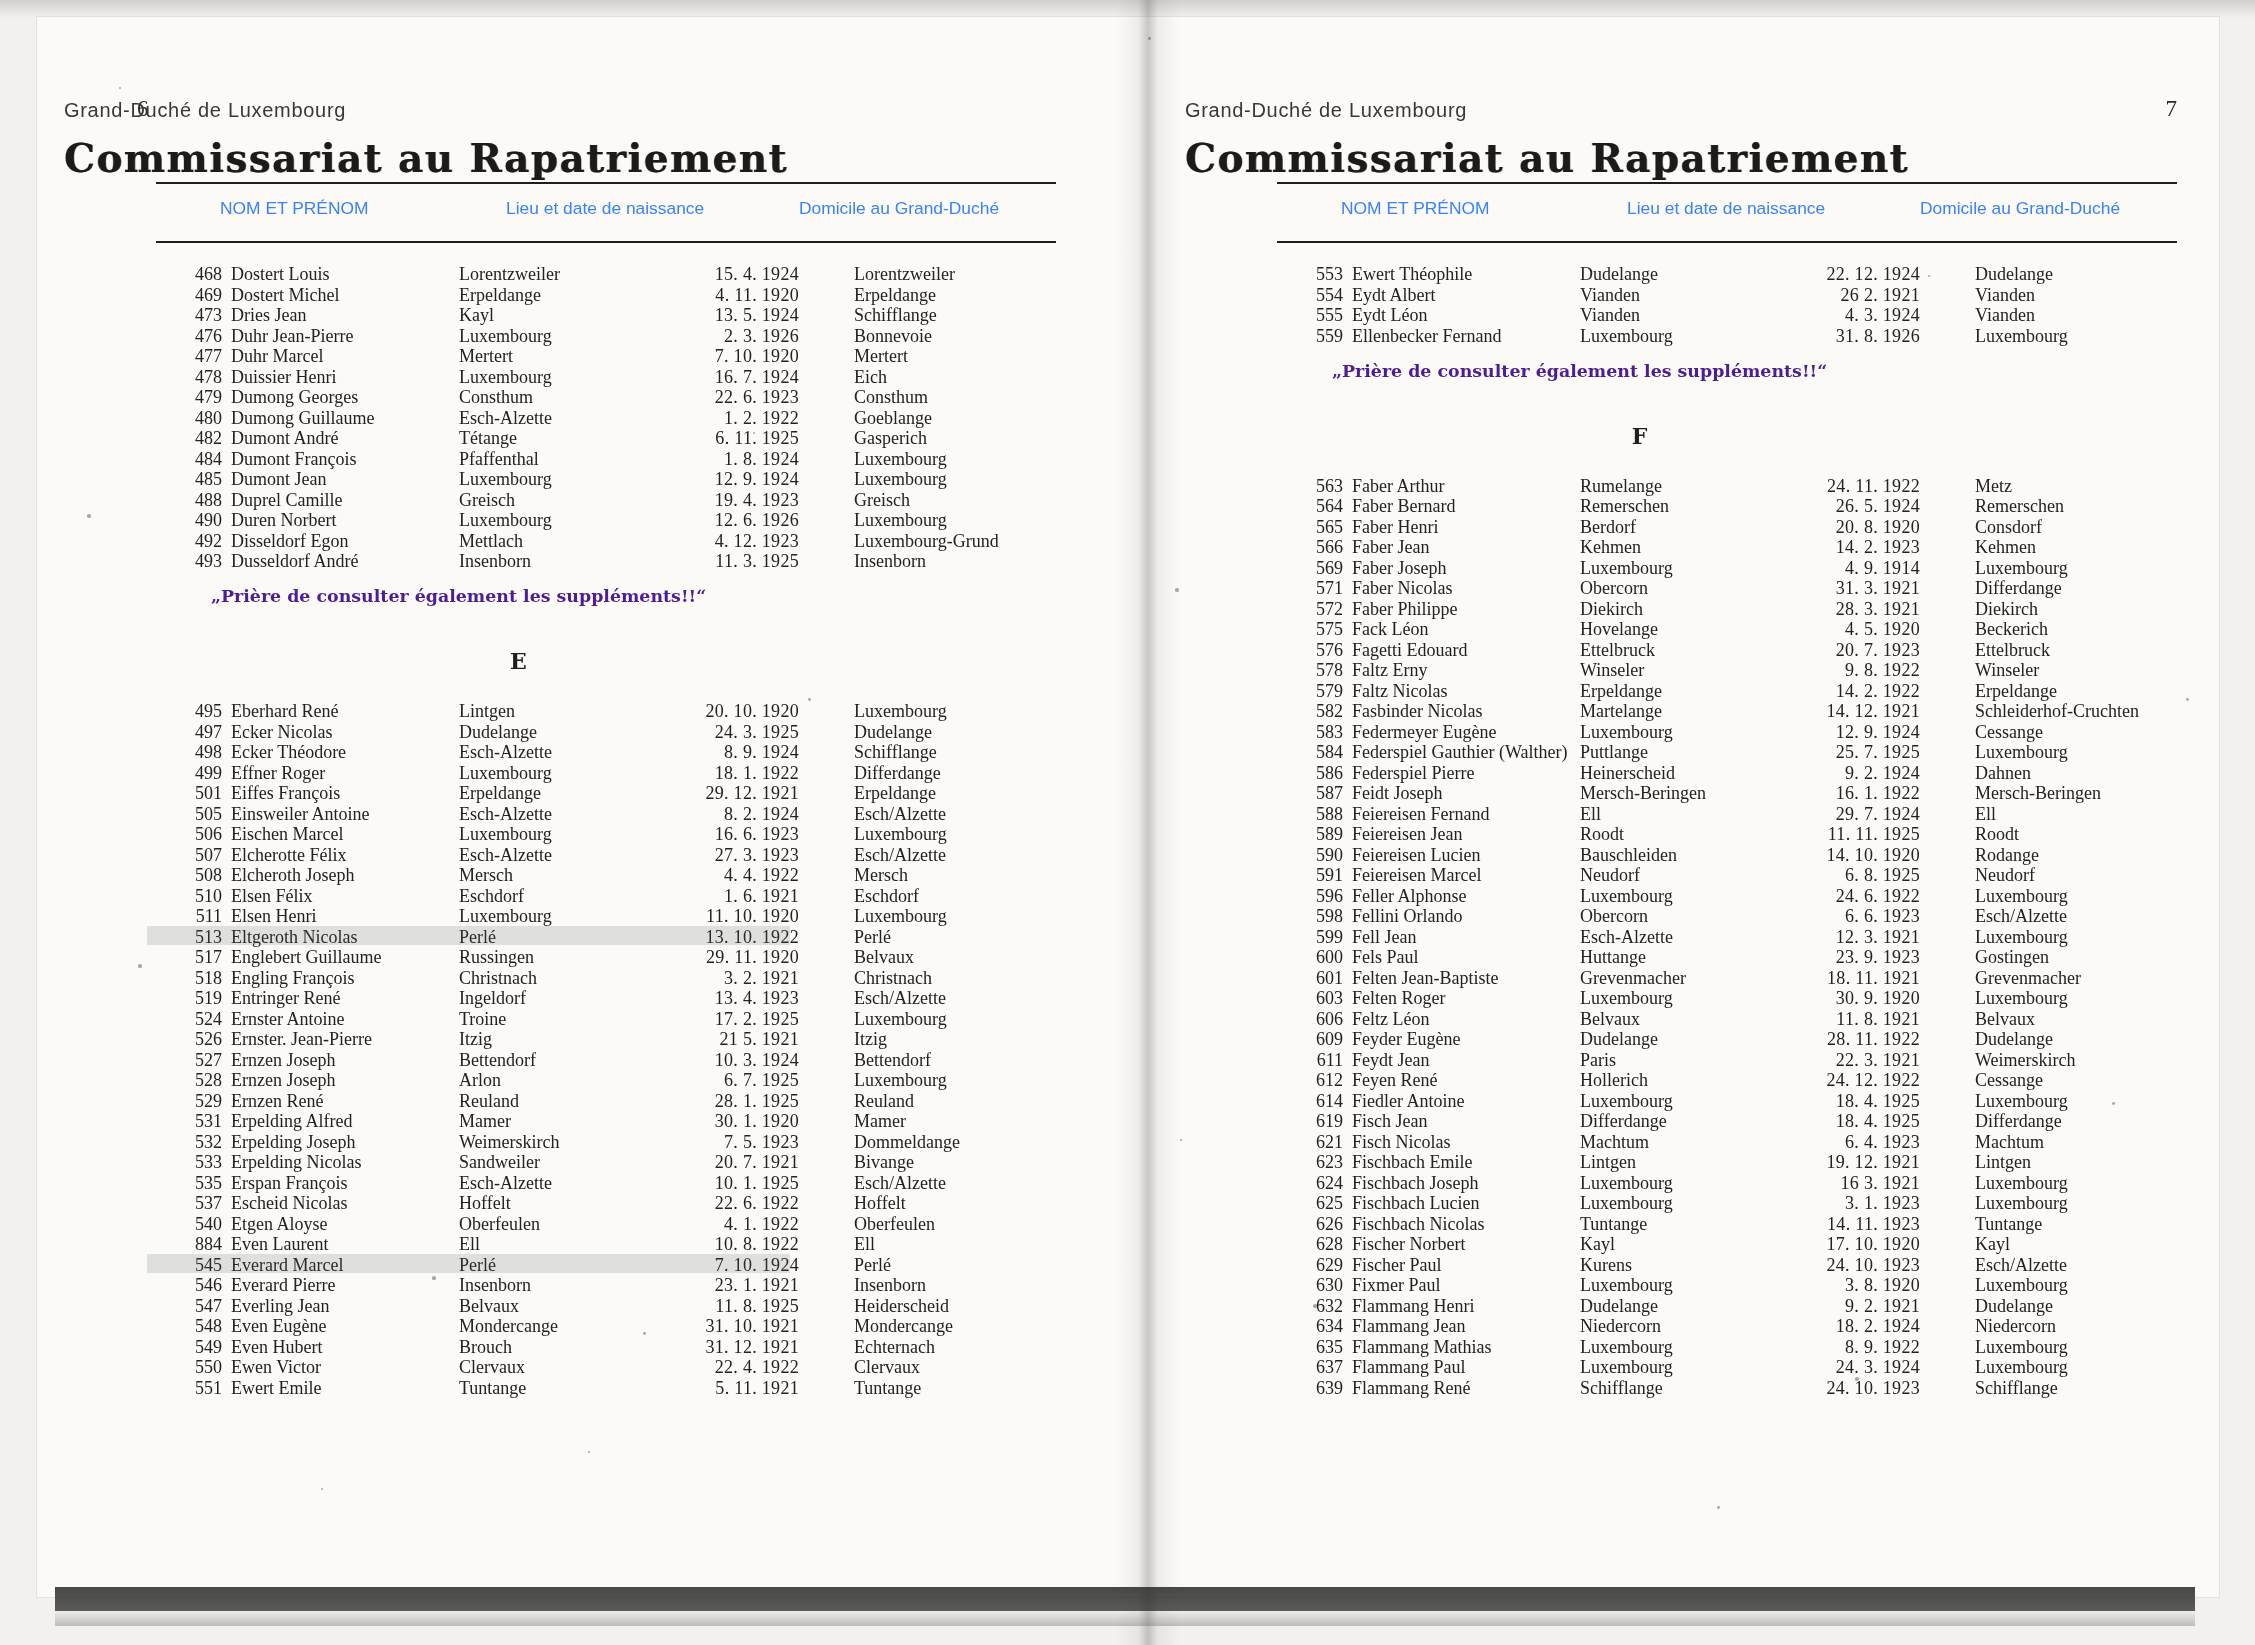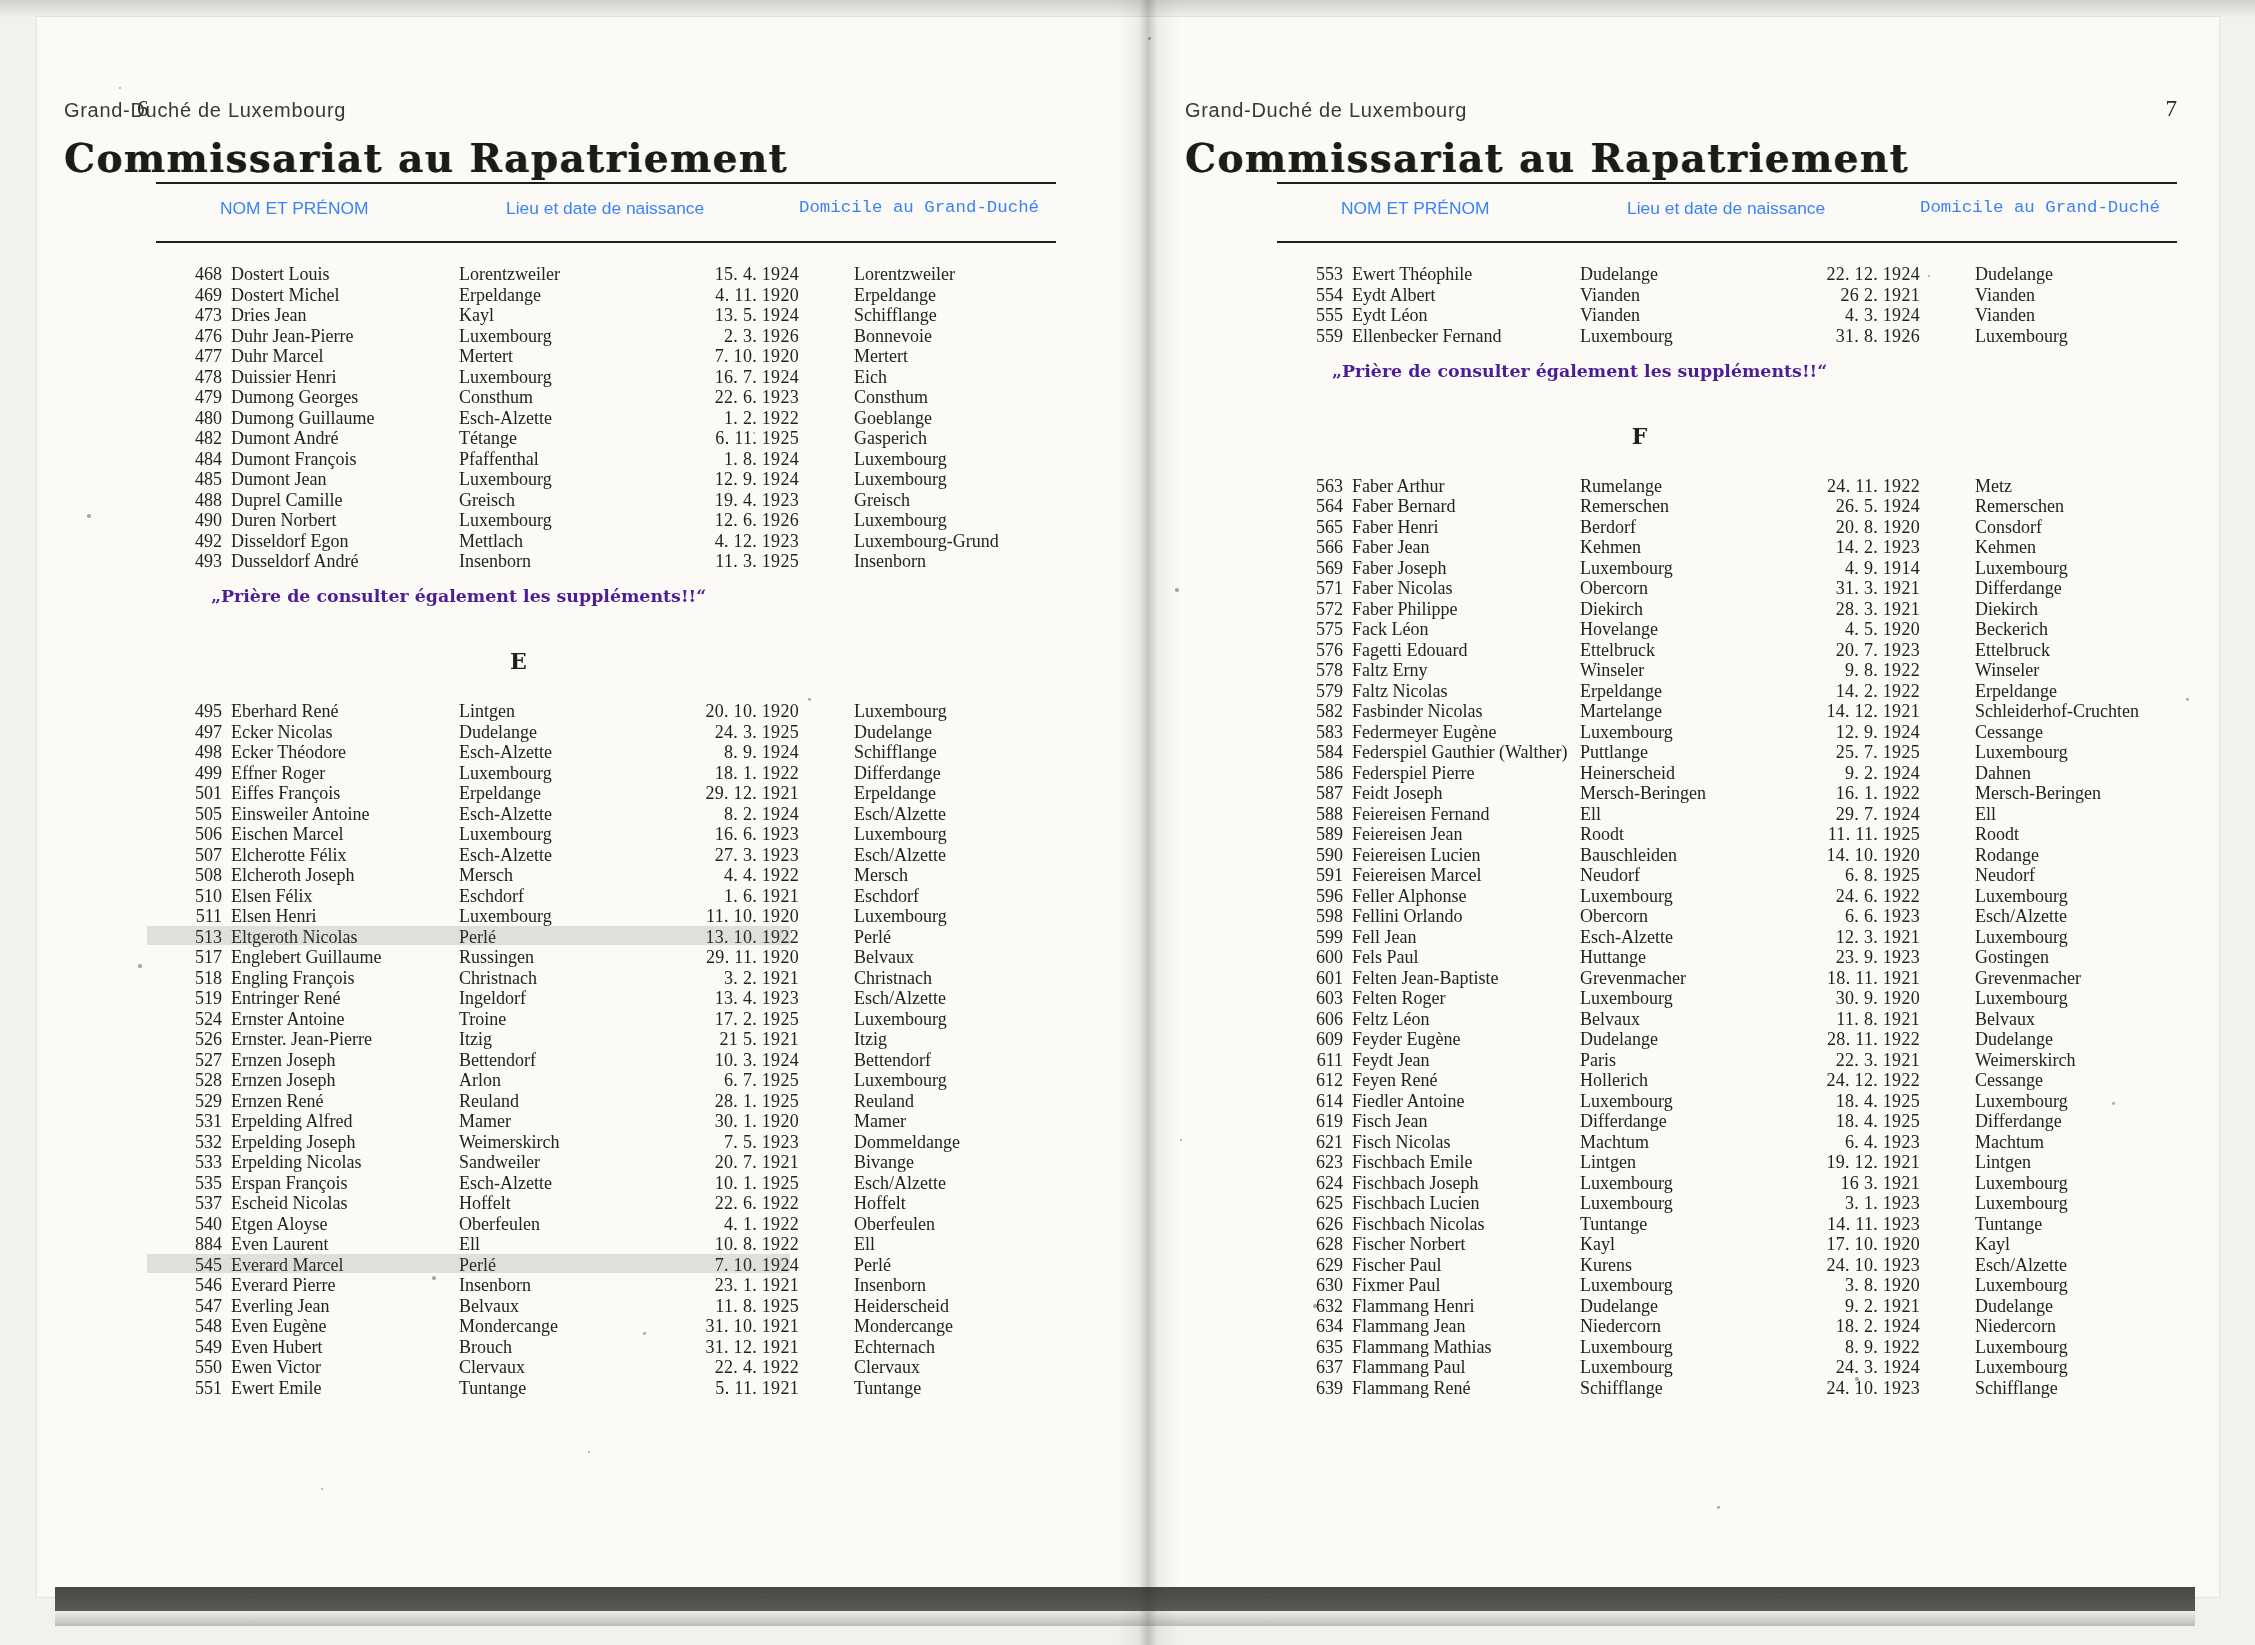--- a/index.html
+++ b/index.html
@@ -123,21 +123,21 @@
     font-family: "Liberation Sans", sans-serif;
     font-size: 17.4px;
     color: #3b82f6;
   }
   .ch {
     position: absolute;
     white-space: nowrap;
   }
   .ch-name { left: 64px; }
   .ch-birth { left: 350px; }
-  .ch-dom { left: 643px; font-family: Liberation Mono, monospace; }
+  .ch-dom { left: 643px; }
 
   .rows {
     position: absolute;
     top: 264px;
     left: 92px;
     width: 918px;
   }
   .row {
     position: relative;
     height: 20.5px;

